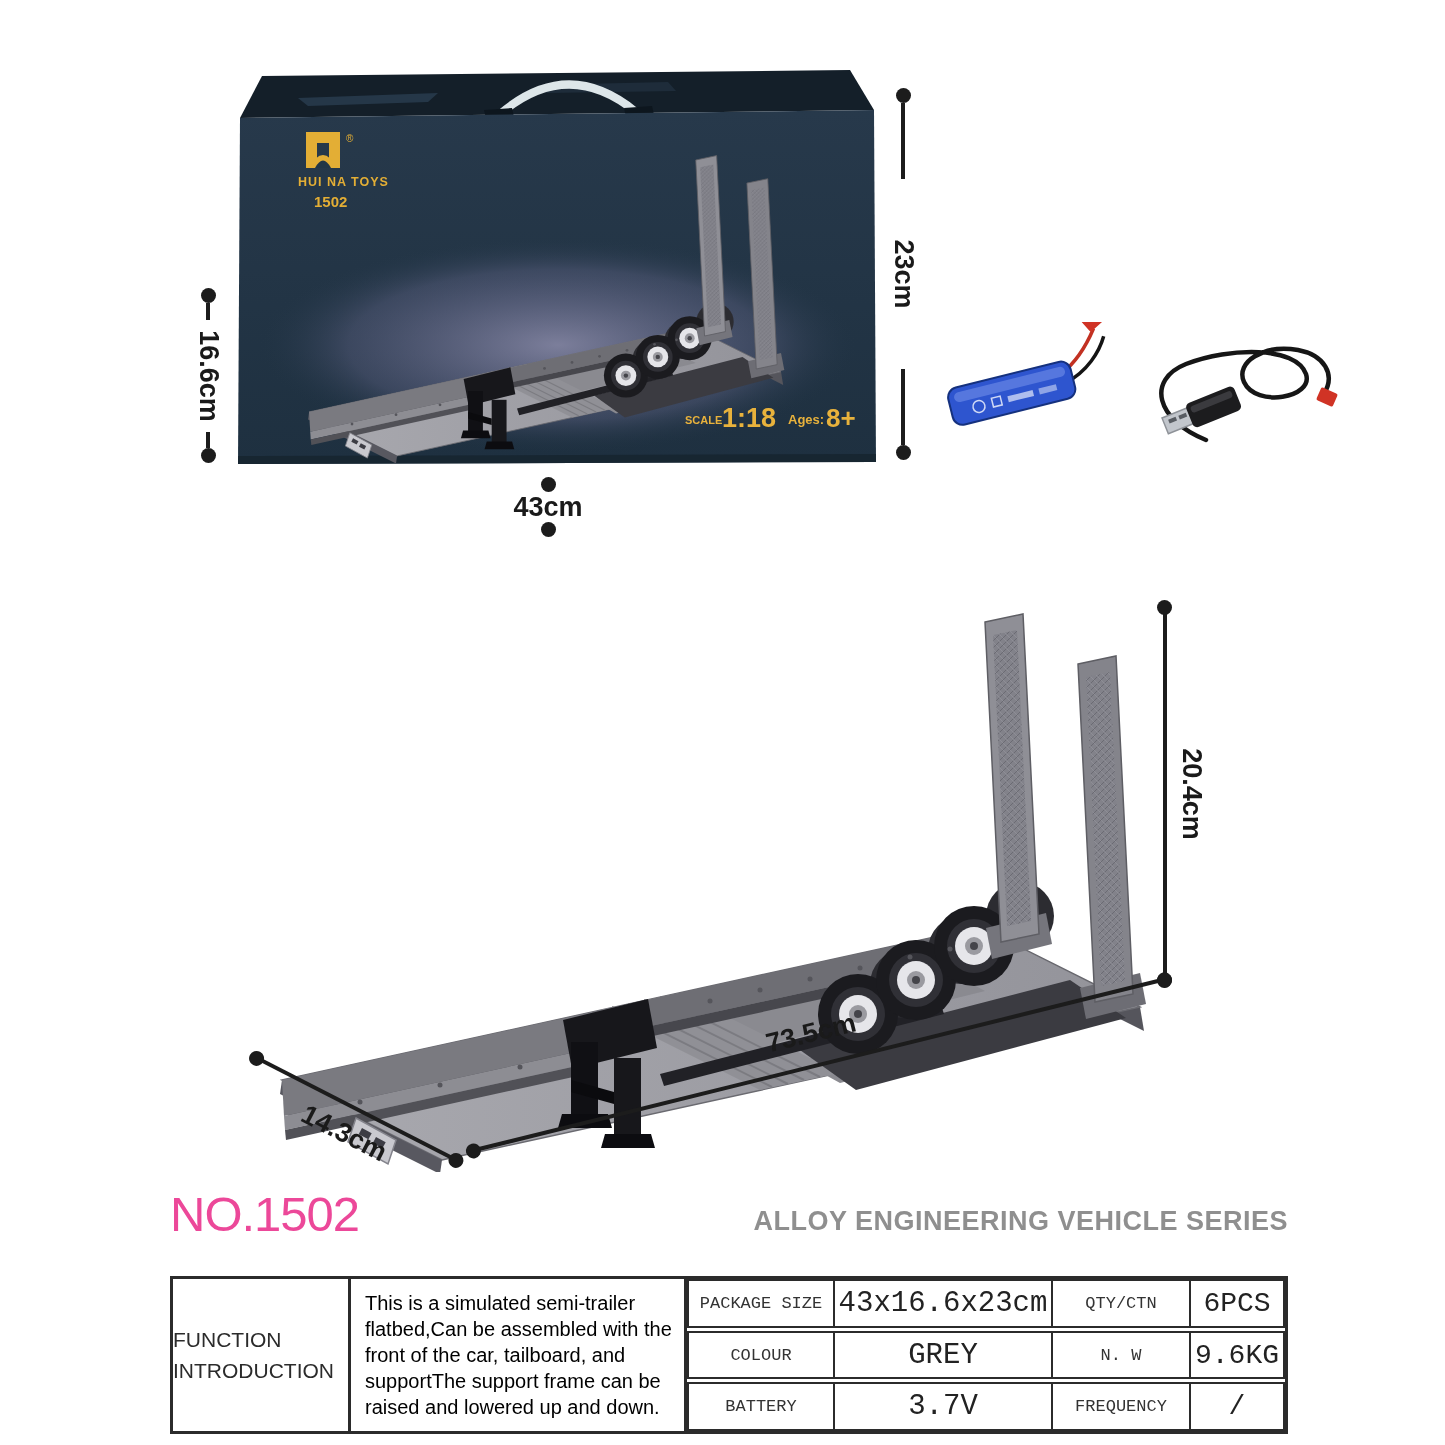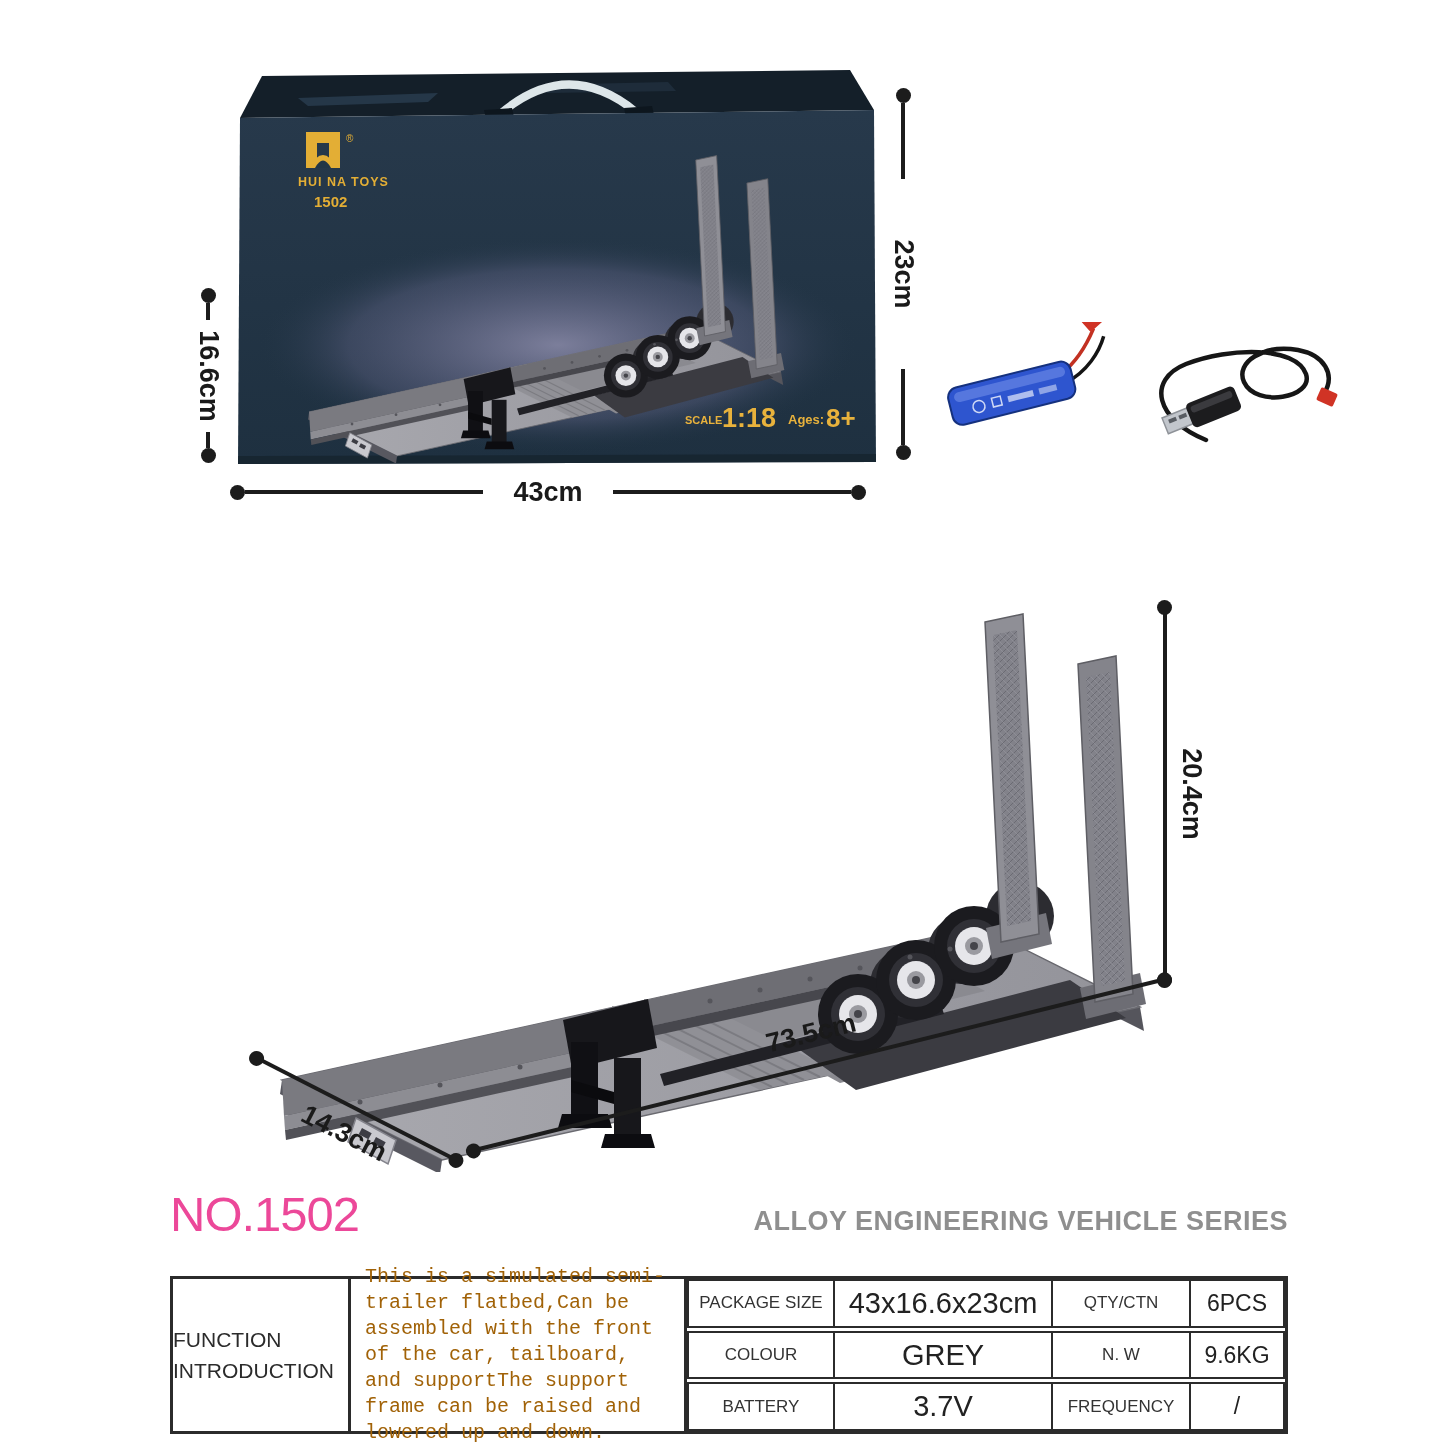--- a/index.html
+++ b/index.html
@@ -7,21 +7,21 @@
          font-family:"Liberation Sans", sans-serif;}
   svg text{font-family:"Liberation Sans", sans-serif;}
 
   
   .dim-dot{width:15px;height:15px;border-radius:50%;background:#1c1c1c;flex:0 0 auto;}
   .vdim{position:absolute;display:flex;flex-direction:column;align-items:center;width:30px;}
   .vdim .seg{width:4px;background:#1c1c1c;flex:1;}
   .vdim .lblwrap{position:relative;width:30px;flex:0 0 auto;}
   .dimlabel{font-size:27px;font-weight:bold;color:#1a1a1a;white-space:nowrap;}
   .vdim .dimlabel{position:absolute;left:50%;top:50%;transform:translate(-50%,-50%) rotate(90deg);}
-  .hdim{position:absolute;display:flex;flex-direction:row;align-items:center;height:30px;}
+  .hdim{position:absolute;display:flex;flex-direction:column;align-items:center;height:30px;}
   .hdim .seg{height:4px;background:#1c1c1c;flex:1;}
   .hdim .lblwrap{position:relative;height:30px;flex:0 0 auto;}
   .hdim .dimlabel{position:absolute;left:50%;top:50%;transform:translate(-50%,-50%);}
   .vdim2{position:absolute;width:16px;}
   .vdim2 .rail{position:absolute;left:6px;top:7px;bottom:7px;width:4px;background:#1c1c1c;}
   .vdim2 .dim-dot{position:absolute;left:0;}
   .vdim2 .dot-top{top:0;} .vdim2 .dot-bot{bottom:0;}
   .vdim2 .dimlabel{position:absolute;left:24px;top:50%;transform:translate(-50%,-50%) rotate(90deg);transform-origin:center;}
   .ddim{position:absolute;height:0;transform-origin:0 50%;}
   .ddim .dline{position:absolute;left:6px;right:6px;top:-2px;height:4px;background:#1c1c1c;}
@@ -38,29 +38,29 @@
             font-size:27px;font-weight:800;color:#8f8f8f;letter-spacing:0.5px;}
 
   
   .spec-table{position:absolute;left:170px;top:1276px;width:1118px;height:158px;
               border:3px solid #2b2b2b;display:flex;box-sizing:border-box;background:#fff;}
   .fn-label{width:178px;flex:0 0 auto;border-right:3px solid #2b2b2b;display:flex;
             align-items:center;box-sizing:border-box;
             font-size:21px;color:#2b2b2b;line-height:1.5;}
   .fn-text{width:336px;flex:0 0 auto;border-right:3px solid #2b2b2b;display:flex;
            align-items:center;padding:4px 10px 4px 14px;box-sizing:border-box;
-           font-size:20px;color:#a16207;line-height:1.3;font-family:Liberation Mono, monospace;}
-  .spec-rows{flex:1;display:flex;flex-direction:column;gap:3px;}
+           font-size:20px;color:#000000;line-height:1.3;}
+  .spec-rows{flex:1;display:flex;flex-direction:column;gap:3px;font-family:Liberation Mono, monospace;}
   .spec-row{flex:1;display:flex;border:2.5px solid #2b2b2b;box-sizing:border-box;}
   .spec-cell{display:flex;align-items:center;justify-content:center;box-sizing:border-box;
              white-space:nowrap;}
   .spec-cell.c0{width:146px;border-right:2.5px solid #2b2b2b;font-size:17px;color:#333;}
   .spec-cell.c1{width:218px;border-right:2.5px solid #2b2b2b;font-size:29px;color:#222;}
   .spec-cell.c2{width:138px;border-right:2.5px solid #2b2b2b;font-size:17px;color:#333;}
-  .spec-cell.c3{flex:1;font-size:23px;color:#222;}
+  .spec-cell.c3{flex:1;font-size:28px;color:#222;}
 </style>
 </head>
 <body>
 
 <div id="stage">
 
   <svg style="position:absolute;left:238px;top:40px;" width="640" height="426" viewBox="0 0 640 426">
     <defs>
       <linearGradient id="deckGrad" x1="0" y1="0" x2="1" y2="0">
         <stop offset="0" stop-color="#a9a9af"></stop>

